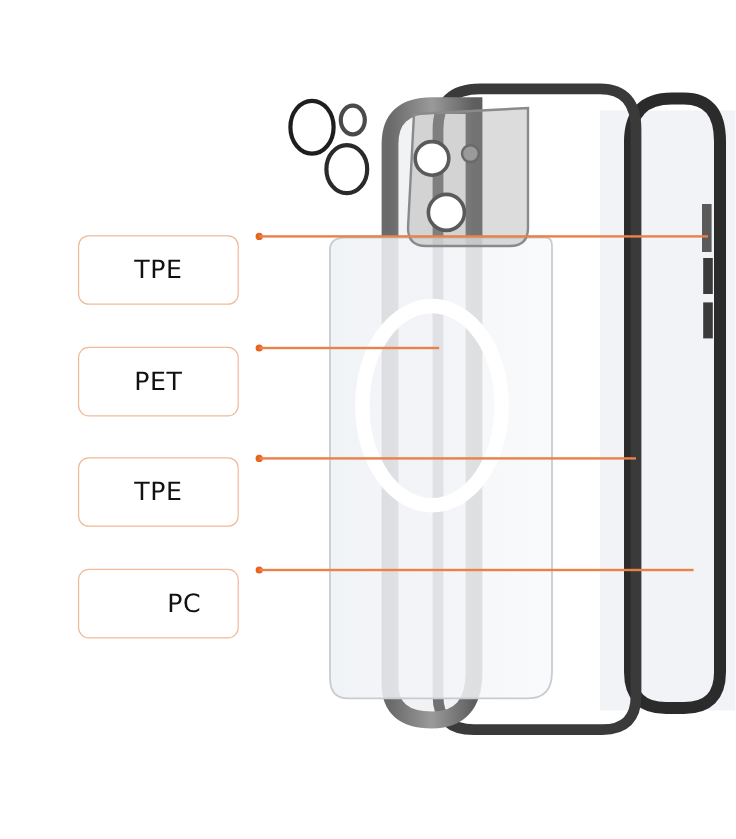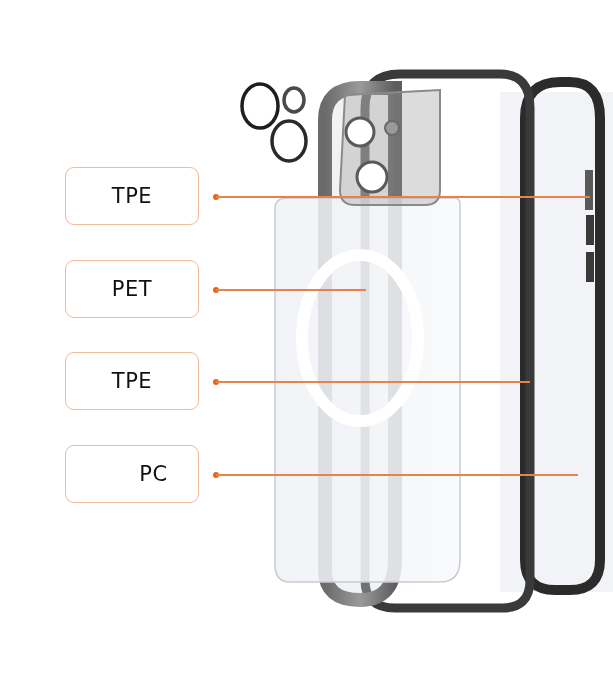--- a/index.html
+++ b/index.html
@@ -4,20 +4,21 @@
   <style>
     html, body { margin: 0; padding: 0; background: #ffffff; }
     body { width: 613px; height: 699px; position: relative; overflow: hidden; font-family: "Liberation Sans", sans-serif; }
     .stage { position: absolute; left: 0; top: 0; width: 613px; height: 699px; }
     .label-box {
       position: absolute; left: 65px; width: 134px; height: 58px;
       border: 1.5px solid #f2b999; border-radius: 9px; background: #ffffff;
       display: flex; align-items: center; justify-content: center;
       font-family: "DejaVu Sans", sans-serif; font-size: 21px; color: #111111; letter-spacing: 0.5px;
       box-sizing: border-box;
+      margin-top: 29px;
     }
     .callout-line { position: absolute; height: 1.6px; background: #e8824a; }
     .callout-dot { position: absolute; width: 6px; height: 6px; border-radius: 50%; background: #e8641e; }
     svg.art { position: absolute; left: 0; top: 0; }
   </style>
 </head>
 <body>
 
 <div class="stage">
 

